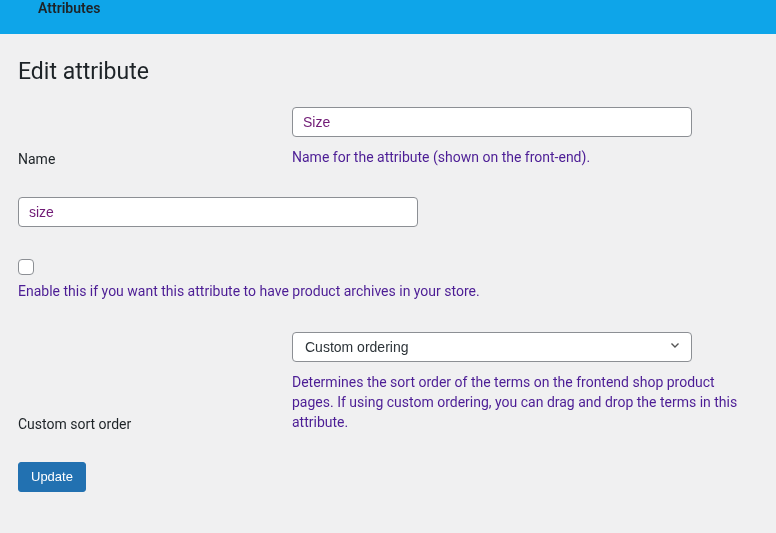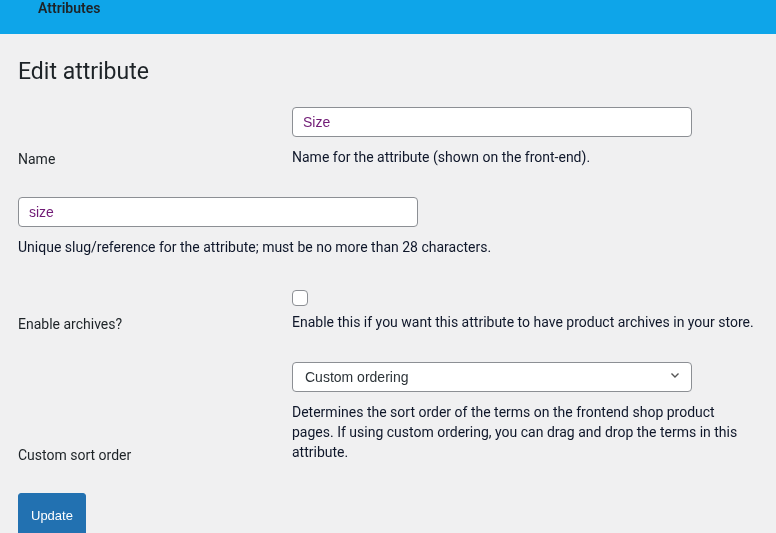--- a/index.html
+++ b/index.html
@@ -93,31 +93,31 @@
     border-radius:4px;
     margin:0;
     appearance:none;
     background:#fff;
     display:inline-block;
     vertical-align:top;
     margin-top:2px;
   }
   .description {
     font-size: 14px;
-    color: #0f172a;
+    color: #4c1d95;
     margin: 10px 0 0 0;
     line-height: 1.45;
   }
   .description.tight { margin-top: 6px; }
   .button-primary {
     background: #2271b1;
     border: 1px solid #2271b1;
     color: #fff;
     padding: 0 12px;
-    height: 46px;
+    height: 30px;
     border-radius: 3px;
     font-size: 13px;
     cursor: pointer;
     line-height: 28px;
   }
 </style>
 </head>
 <body>
 
 <div class="topbar">
@@ -131,26 +131,24 @@
     <div class="label-col">Name</div>
     <div class="field-col">
       <input class="regular-text" type="text" value="Size" style="">
       <p class="description">Name for the attribute (shown on the front-end).</p>
     </div>
   </div>
 
   <div class="form-row">
     <div class="field-col">
       <input class="regular-text" type="text" value="size" style="">
-      <p class="description">Unique slug/reference for the attribute; must be no more than 28 characters.</p>
     </div>
   </div>
 
   <div class="form-row">
-    <div class="label-col">Enable archives?</div>
     <div class="field-col">
       <input type="checkbox" class="checkbox" style="">
       <p class="description tight">Enable this if you want this attribute to have product archives in your store.</p>
     </div>
   </div>
 
   <div class="form-row">
     <div class="label-col">Custom sort order</div>
     <div class="field-col">
       <div class="select-wrap">

